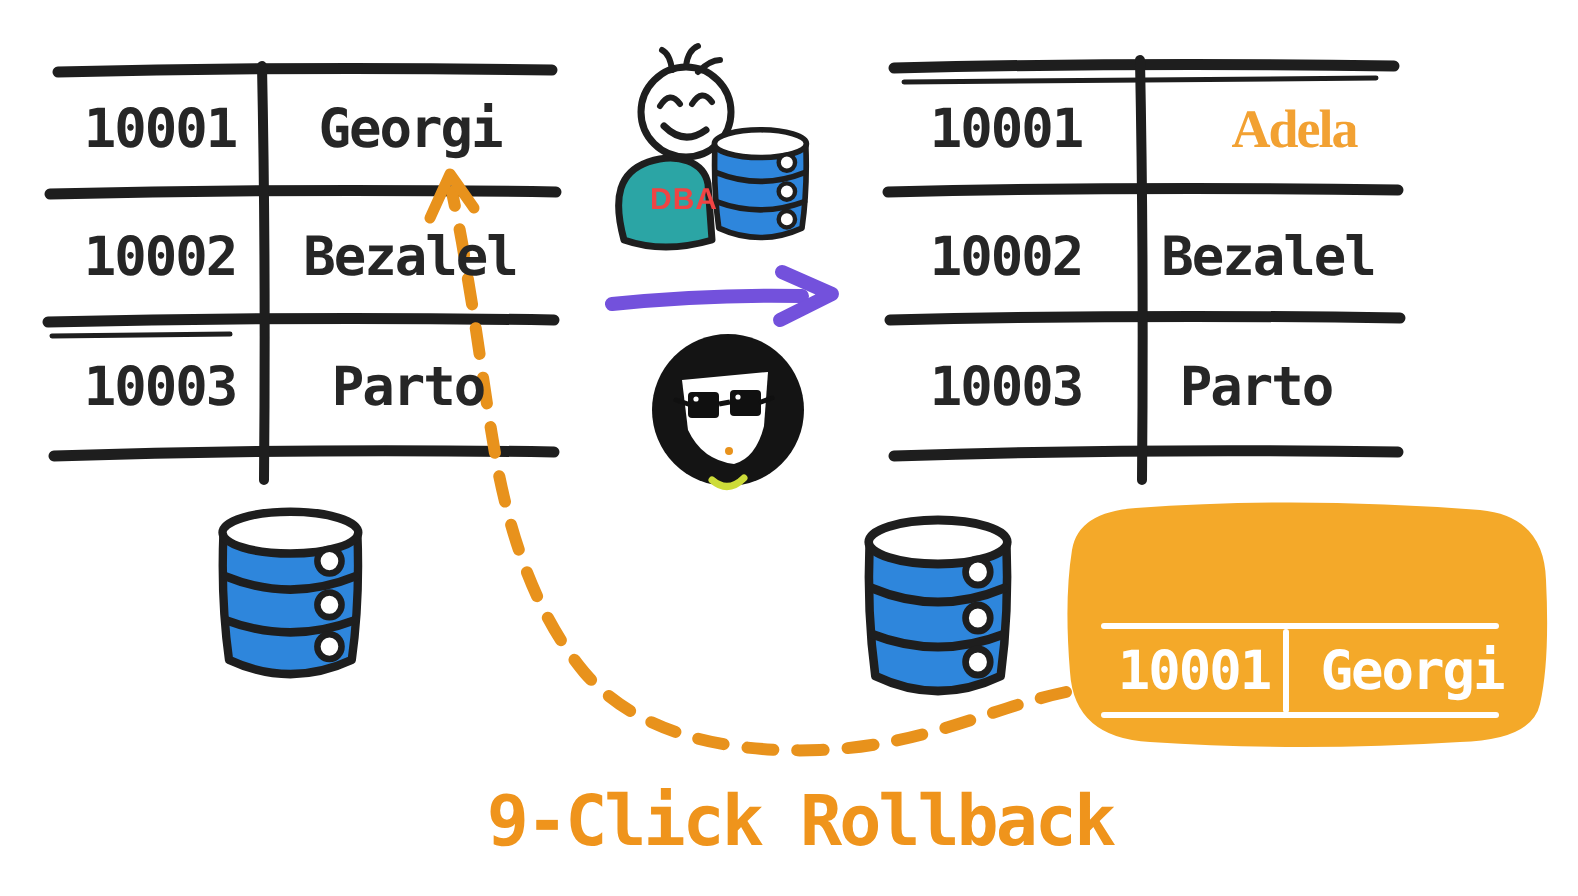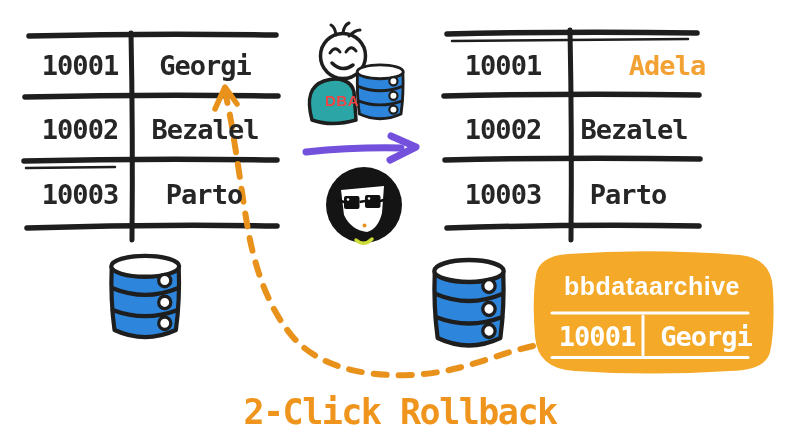--- a/index.html
+++ b/index.html
@@ -104,27 +104,26 @@
   </svg>
 
   <div class="txt cell" style="left:80px;top:65px;">10001</div>
   <div class="txt cell" style="left:205px;top:65px;">Georgi</div>
   <div class="txt cell" style="left:80px;top:129px;">10002</div>
   <div class="txt cell" style="left:205px;top:129px;">Bezalel</div>
   <div class="txt cell" style="left:80px;top:194px;">10003</div>
   <div class="txt cell" style="left:204px;top:194px;">Parto</div>
 
   <div class="txt cell" style="left:503px;top:65px;">10001</div>
-  <div class="txt cell hl" style="left:667px;top:65px;">Adela</div>
+  <div class="txt cell hl" style="left:647px;top:65px;font-family:Liberation Serif, serif;">Adela</div>
   <div class="txt cell" style="left:503px;top:129px;">10002</div>
   <div class="txt cell" style="left:634px;top:129px;">Bezalel</div>
   <div class="txt cell" style="left:503px;top:194px;">10003</div>
   <div class="txt cell" style="left:628px;top:194px;">Parto</div>
 
   <div class="txt dba-label" style="left:342px;top:100px;">DBA</div>
 
-  <div class="txt archive-title" style="left:652px;top:286px;">bbdataarchive</div>
   <div class="txt archive-cell" style="left:597px;top:336px;">10001</div>
   <div class="txt archive-cell" style="left:706px;top:336px;">Georgi</div>
 
-  <div class="txt caption" style="left:400px;top:412px;">2-Click Rollback</div>
+  <div class="txt caption" style="left:400px;top:412px;">9-Click Rollback</div>
 
 </div>
 
 </body></html>

